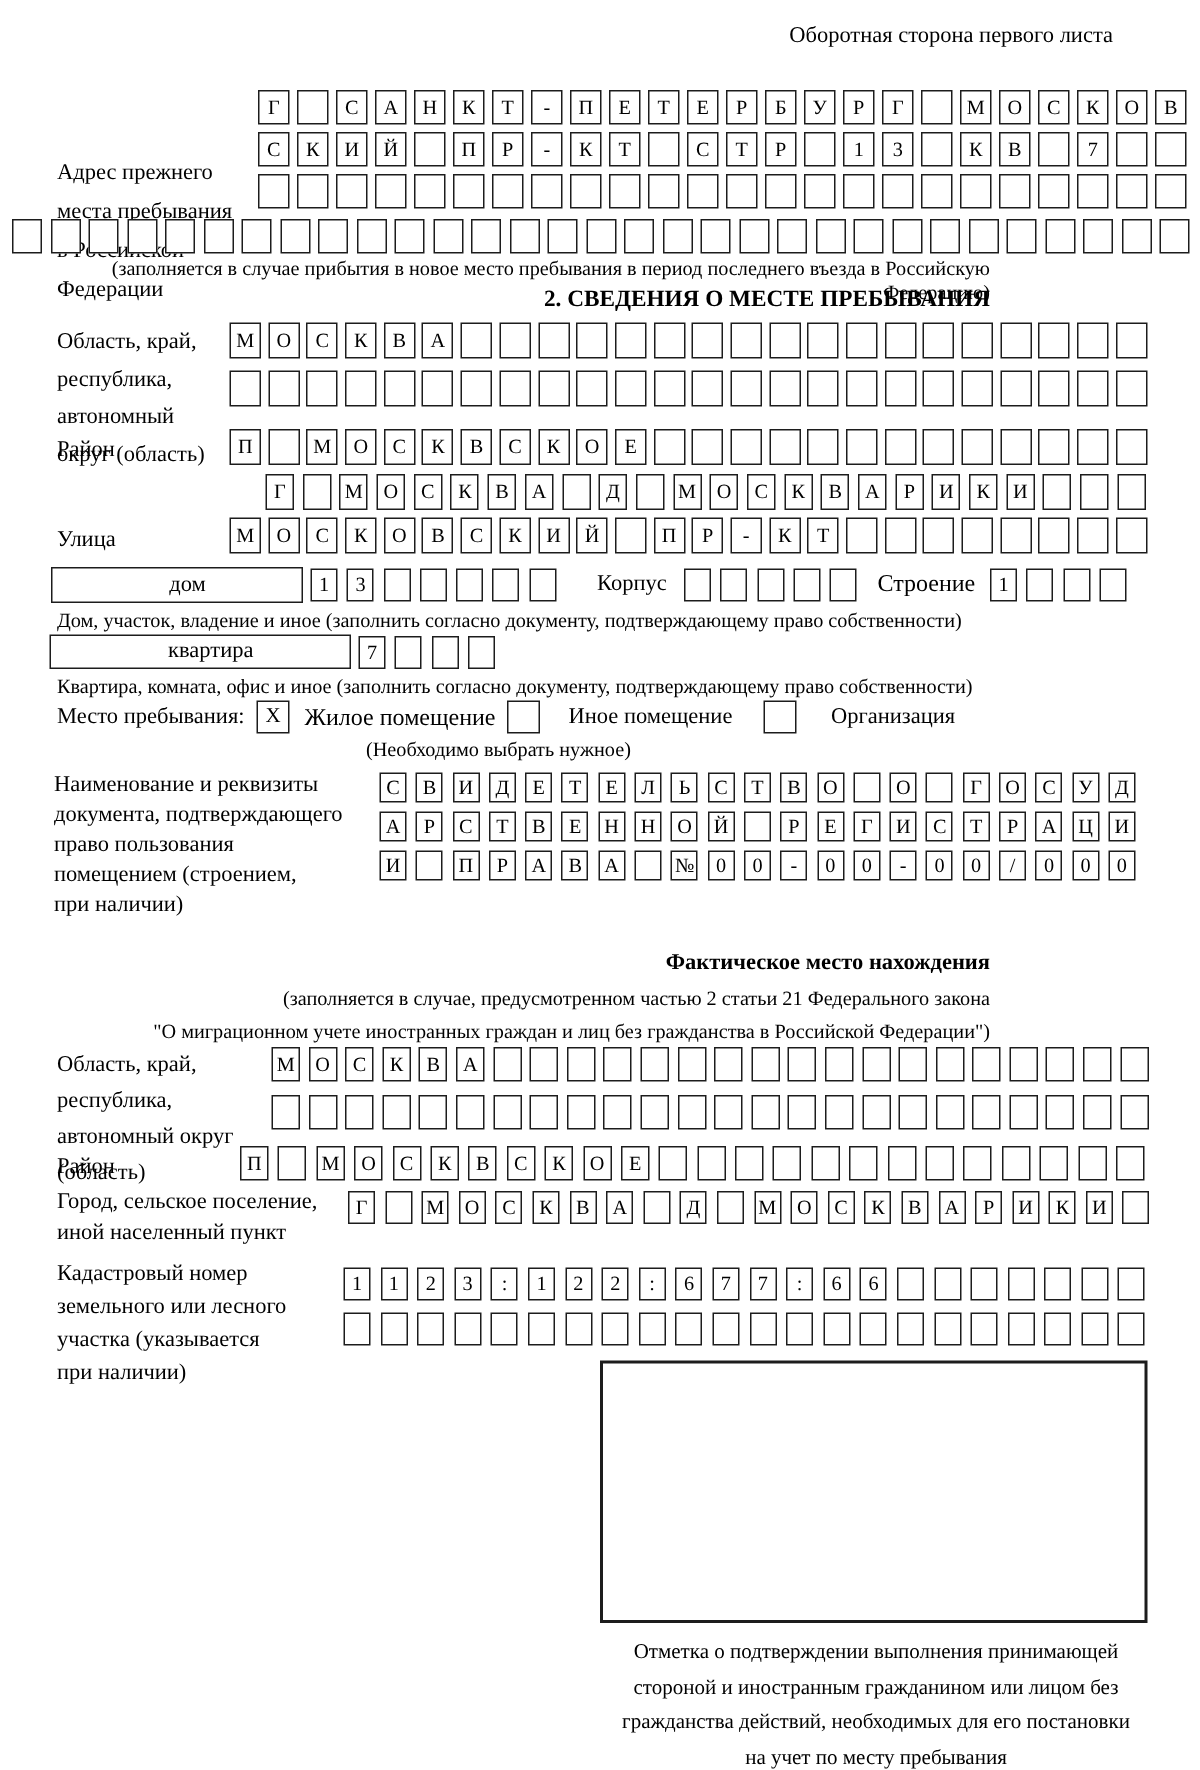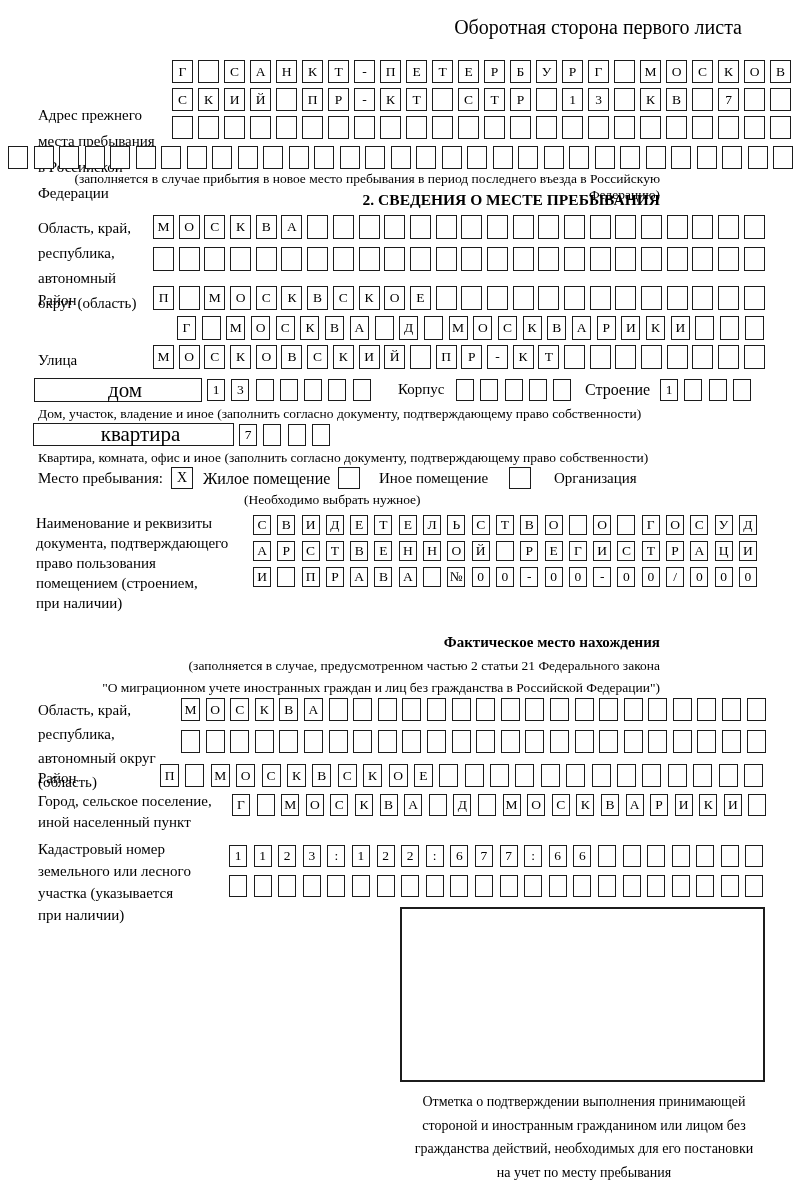--- a/index.html
+++ b/index.html
@@ -19,32 +19,32 @@
   .rw-top .c{width:21px;height:23px;} .rw-top{gap:5px;}
   .rw-full .c{width:20px;height:23px;} .rw-full{gap:5.5px;}
   .rw-s2 .c{width:21px;height:24px;} .rw-s2{gap:4.7px;}
   .rw-city .c{width:19px;height:24px;} .rw-city{gap:5.7px;}
   .rw-sm .c{width:18px;height:22px;} .rw-sm{gap:6.3px;}
   .rw-doc .c{width:18px;height:20px;} .rw-doc{gap:6.3px;}
   .rw-freg .c{width:19px;height:23px;} .rw-freg{gap:5.6px;}
   .rw-fdis .c{width:19px;height:23px;} .rw-fdis{gap:6.4px;}
   .rw-kad .c{width:18px;height:22px;} .rw-kad{gap:6.6px;}
   .wbox{box-sizing:border-box;border:1.6px solid #1c1c1c;display:flex;
-    align-items:center;justify-content:center;font-size:21px;background:#fff;padding-left:14px;}
+    align-items:center;justify-content:center;font-size:15px;background:#fff;padding-left:14px;}
   .chk{box-sizing:border-box;border:1.6px solid #1c1c1c;width:22px;height:22px;
     display:flex;align-items:center;justify-content:center;font-size:14px;background:#fff;}
   .stamp{box-sizing:border-box;border:2px solid #1c1c1c;background:#fff;}
   .capblock{font-size:14px;line-height:23.5px;text-align:center;}
 </style>
 </head>
 <body>
 
 <div id="page">
 
-  <div class="abs" style="top:16px;right:58px;font-size:20px;">Оборотная сторона первого листа</div>
+  <div class="abs" style="top:16px;right:58px;font-size:15px;">Оборотная сторона первого листа</div>
 
   <div class="abs lbl" style="left:38px;top:60px;width:140px;line-height:26px;margin-top:42px;">
       <div>Адрес прежнего</div>
       <div>места пребывания</div>
       <div>в Российской</div>
       <div>Федерации</div>
     </div>
   <div class="abs cells rw-top" style="left:172px;top:60px;">
       <div class="c">Г</div>
       <div class="c"></div>

